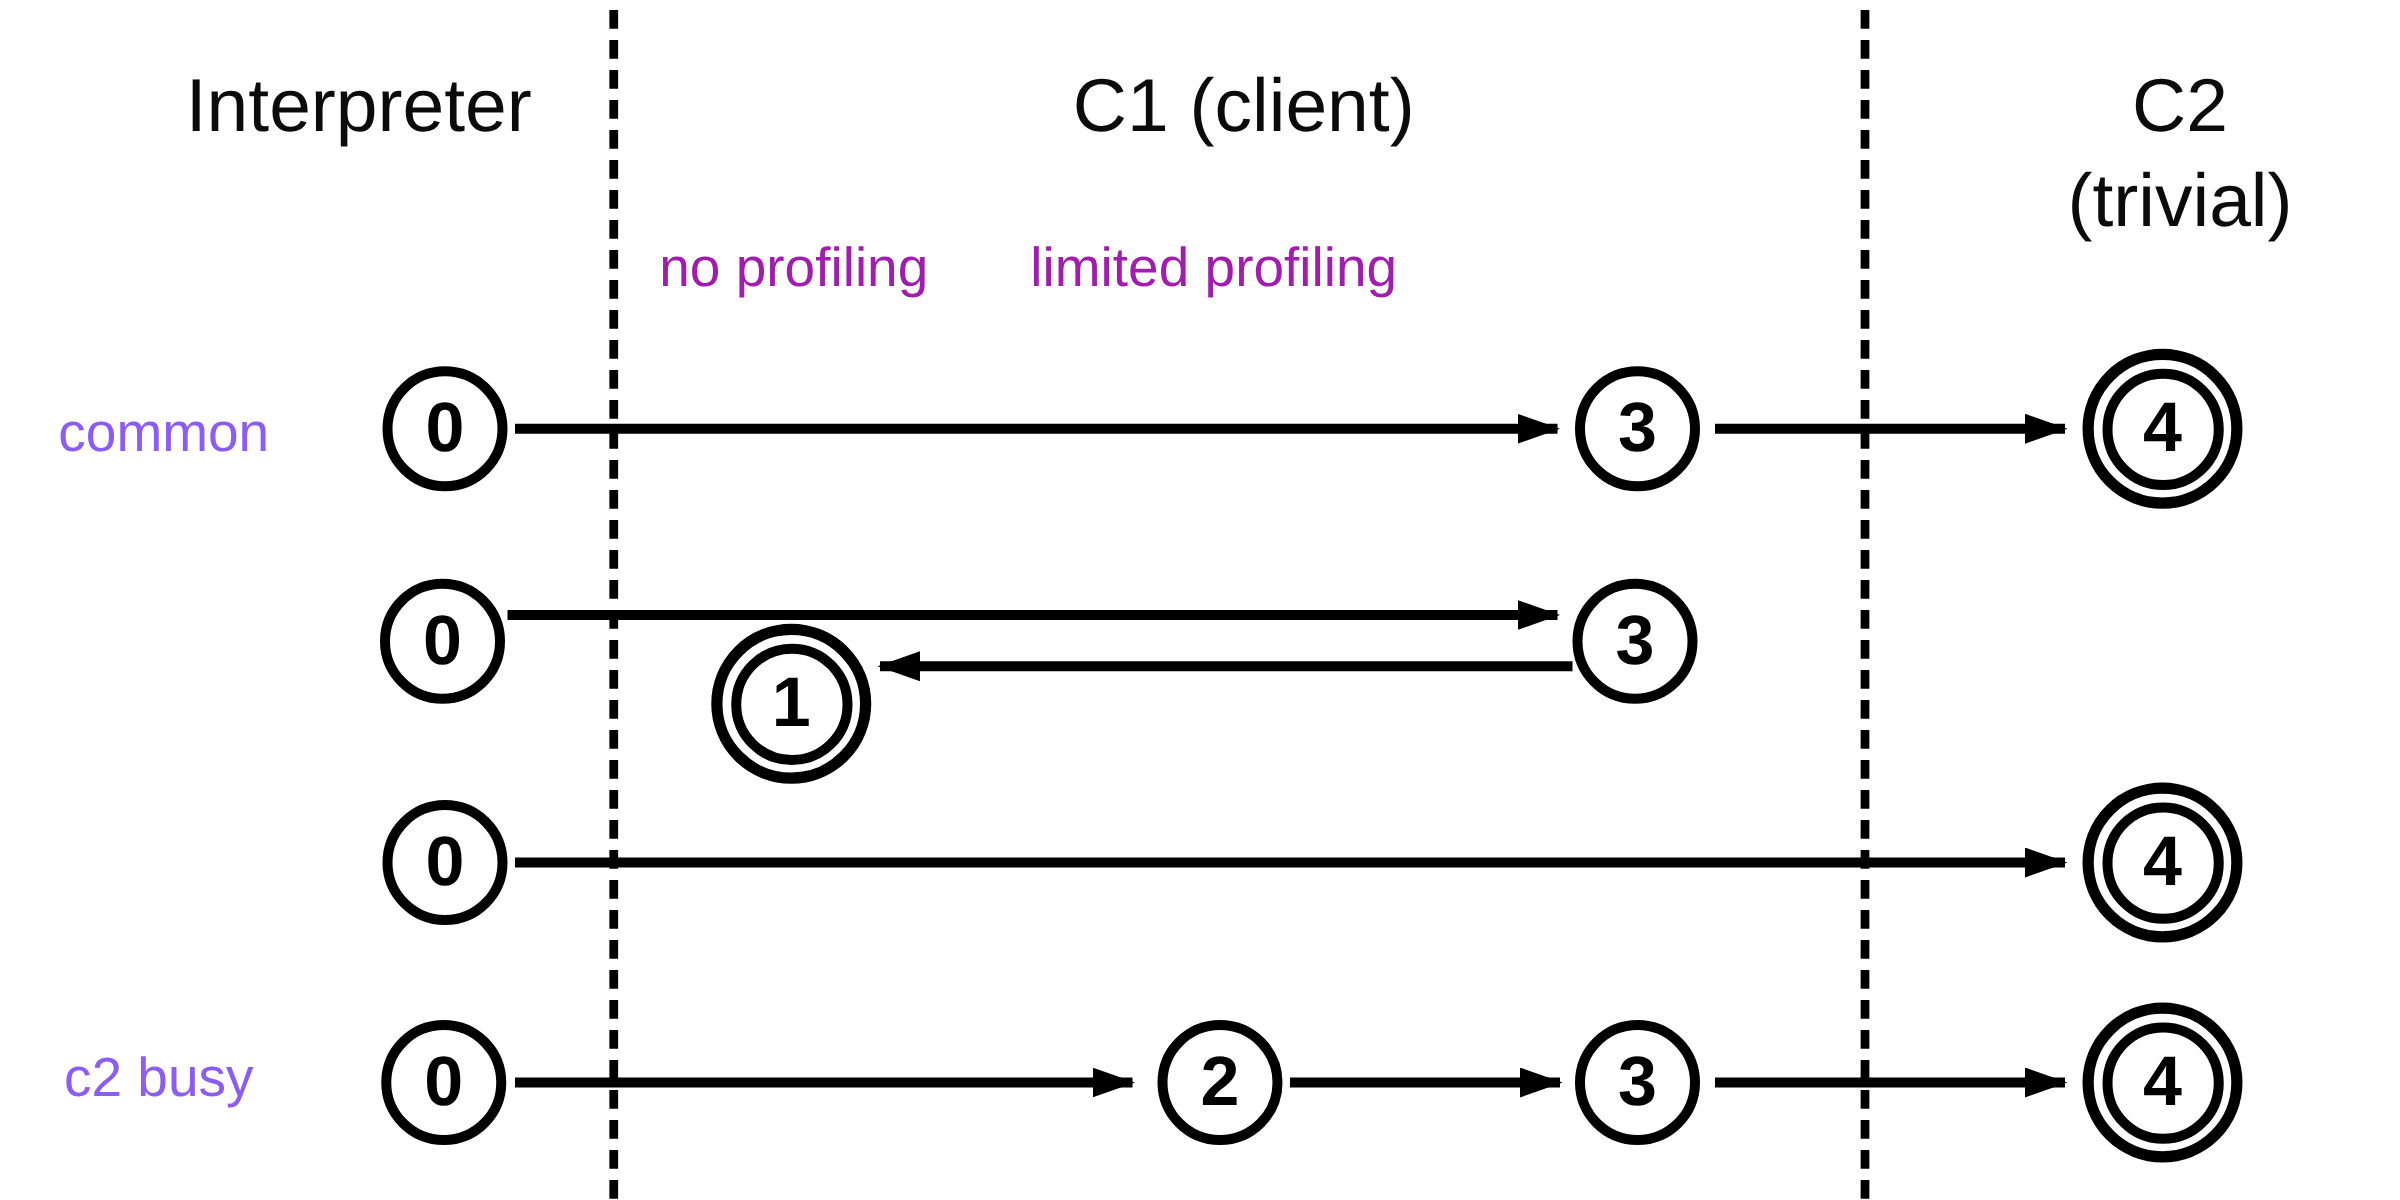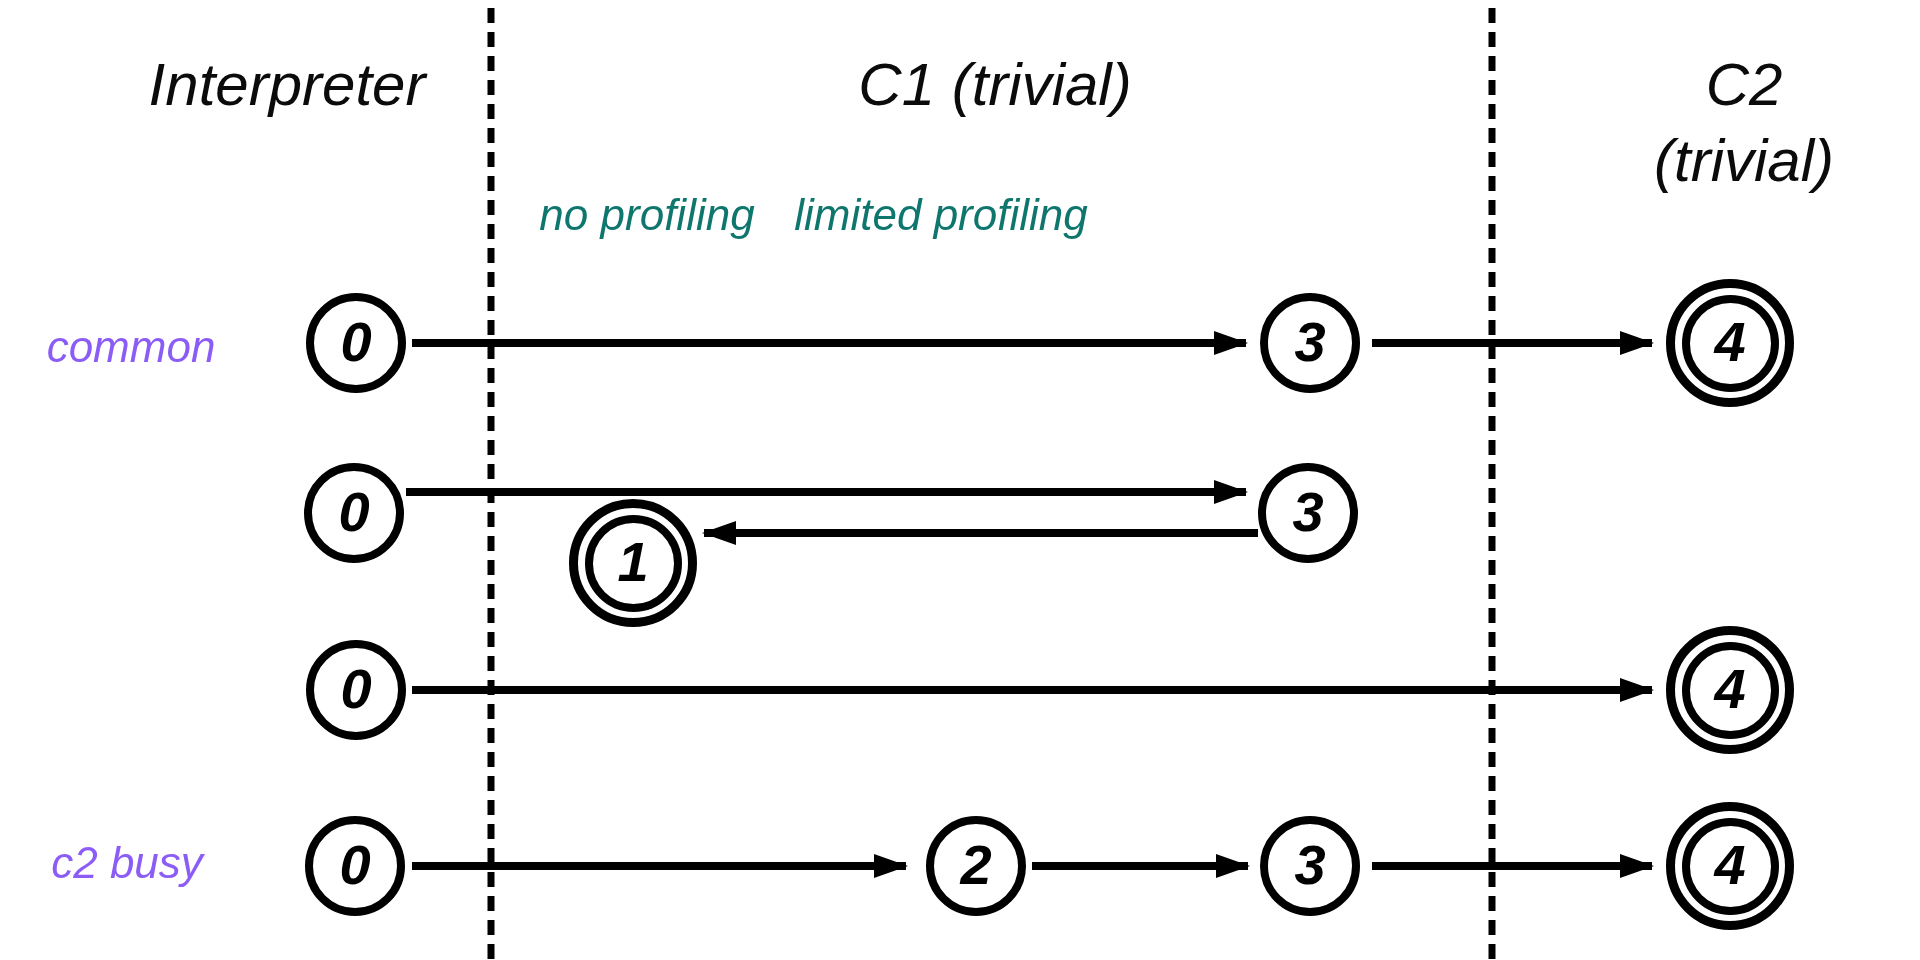--- a/index.html
+++ b/index.html
@@ -4,28 +4,27 @@
 <style>
   html, body { margin: 0; padding: 0; background: #ffffff; }
   .canvas {
     position: relative;
     width: 1920px;
     height: 960px;
     background: #ffffff;
     font-family: "Liberation Sans", sans-serif;
     color: #000000;
     overflow: hidden;
-    font-style: italic;
   }
   .layer { position: absolute; left: 0; top: 0; }
 
   
   .txt { position: absolute; transform: translateX(-50%); text-align: center; white-space: pre-line; }
   .col-title { font-size: 60px; line-height: 76px; font-weight: 400; letter-spacing: 0px; color: #0b0b0b; }
-  .sub-label { font-size: 44px; line-height: 56px; font-weight: 400; color: #0f766e; margin-left: 12px; }
+  .sub-label { font-size: 44px; line-height: 56px; font-weight: 400; color: #a21caf; }
   .row-label { font-size: 44px; line-height: 54px; font-weight: 400; color: #8b5cf6; }
 
   
   .node {
     position: absolute;
     box-sizing: border-box;
     border-radius: 50%;
     background: #ffffff;
     display: flex;
     align-items: center;
@@ -78,25 +77,25 @@
     <line x1="1258" y1="533" x2="704" y2="533" stroke="#000000" stroke-width="8" marker-end="url(#ah)"></line>
 
     <line x1="412" y1="690" x2="1652" y2="690" stroke="#000000" stroke-width="8" marker-end="url(#ah)"></line>
 
     <line x1="412" y1="866" x2="906" y2="866" stroke="#000000" stroke-width="8" marker-end="url(#ah)"></line>
     <line x1="1032" y1="866" x2="1248" y2="866" stroke="#000000" stroke-width="8" marker-end="url(#ah)"></line>
     <line x1="1372" y1="866" x2="1652" y2="866" stroke="#000000" stroke-width="8" marker-end="url(#ah)"></line>
   </svg>
 
   <div class="txt col-title" style="left:287px; top:47px">Interpreter</div>
-  <div class="txt col-title" style="left:995px; top:47px">C1 (trivial)</div>
+  <div class="txt col-title" style="left:995px; top:47px">C1 (client)</div>
   <div class="txt col-title" style="left:1744px; top:47px">C2 (trivial)</div>
 
   <div class="txt sub-label" style="left:635px; top:187px">no profiling</div>
-  <div class="txt sub-label" style="left:929px; top:187px">limited profiling</div>
+  <div class="txt sub-label" style="left:971px; top:187px">limited profiling</div>
 
   <div class="txt row-label" style="left:131px; top:320px">common</div>
   <div class="txt row-label" style="left:127px; top:836px">c2 busy</div>
 
   <div class="node single" style="left:306px; top:293px">
     <span class="digit">0</span>
   </div>
   <div class="node single" style="left:1260px; top:293px">
     <span class="digit">3</span>
   </div>

